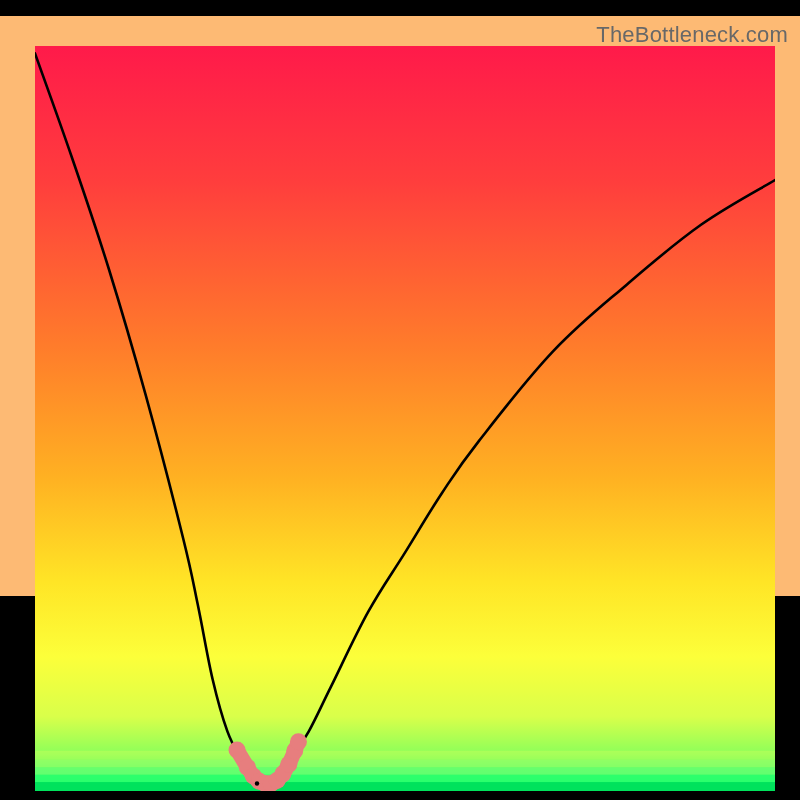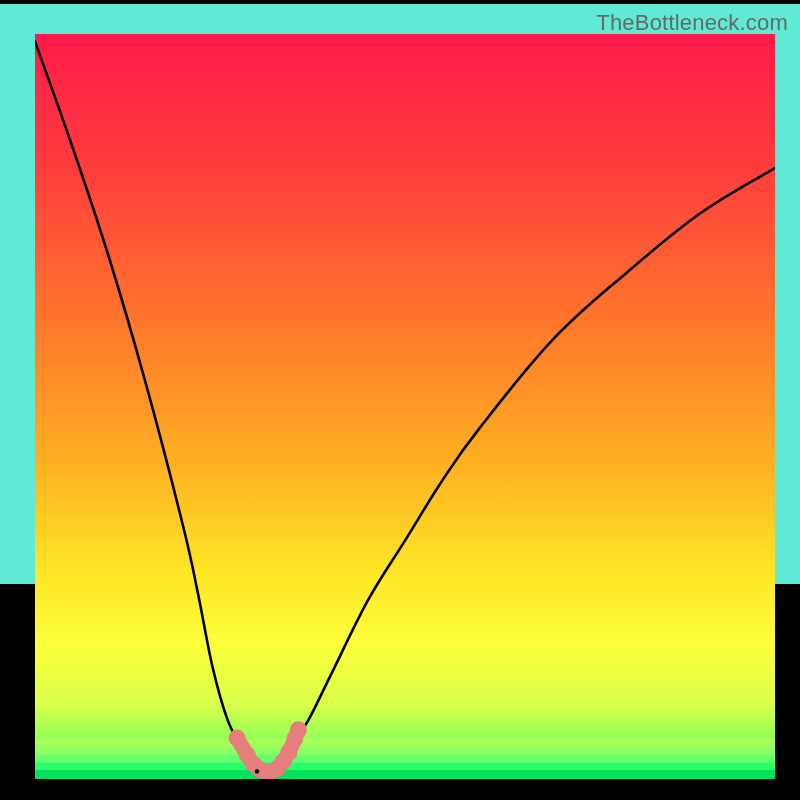--- a/index.html
+++ b/index.html
@@ -6,23 +6,23 @@
     margin: 0;
     padding: 0;
     width: 800px;
     height: 800px;
     overflow: hidden;
     background: #000;
     font-family: Arial, Helvetica, sans-serif;
   }
   .frame {
     position: absolute;
-    left: 0; top: 4px;
+    left: 0; top: 16px;
     width: 800px; height: 580px;
-    background: #5eead4;
+    background: #fdba74;
   }
   .plot {
     position: absolute;
     left: 35px;
     top: 30px;
     width: 740px;
     height: 745px;
     overflow: hidden;
   }
   .attribution {

